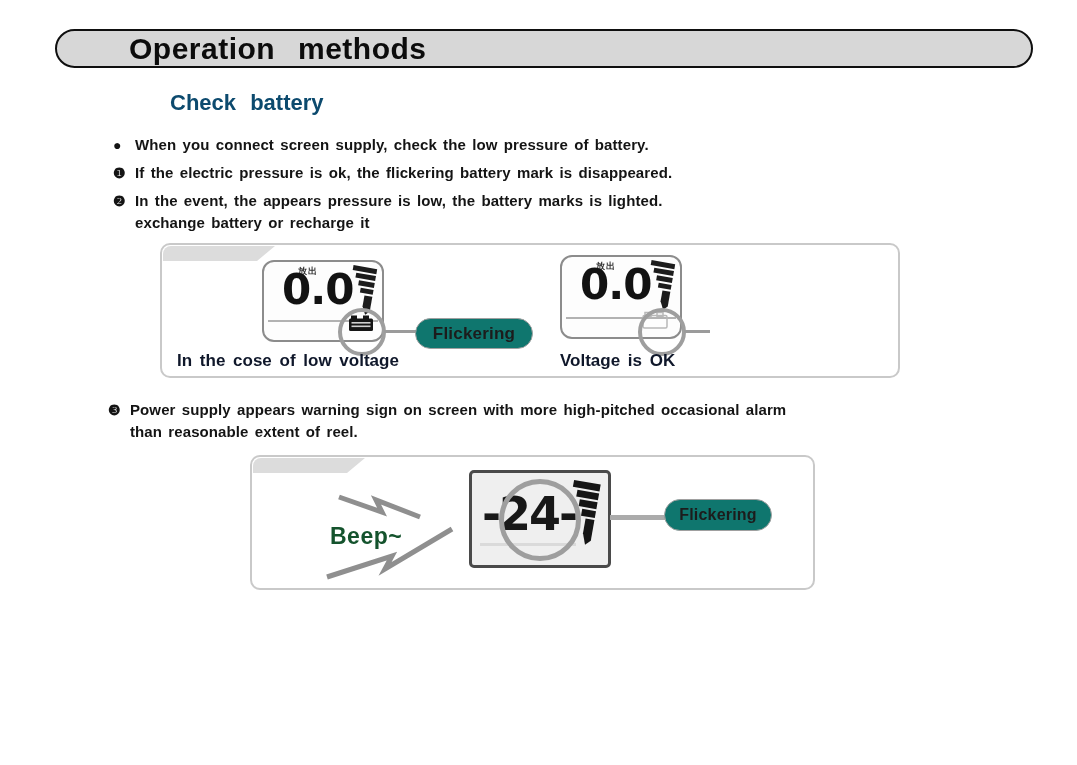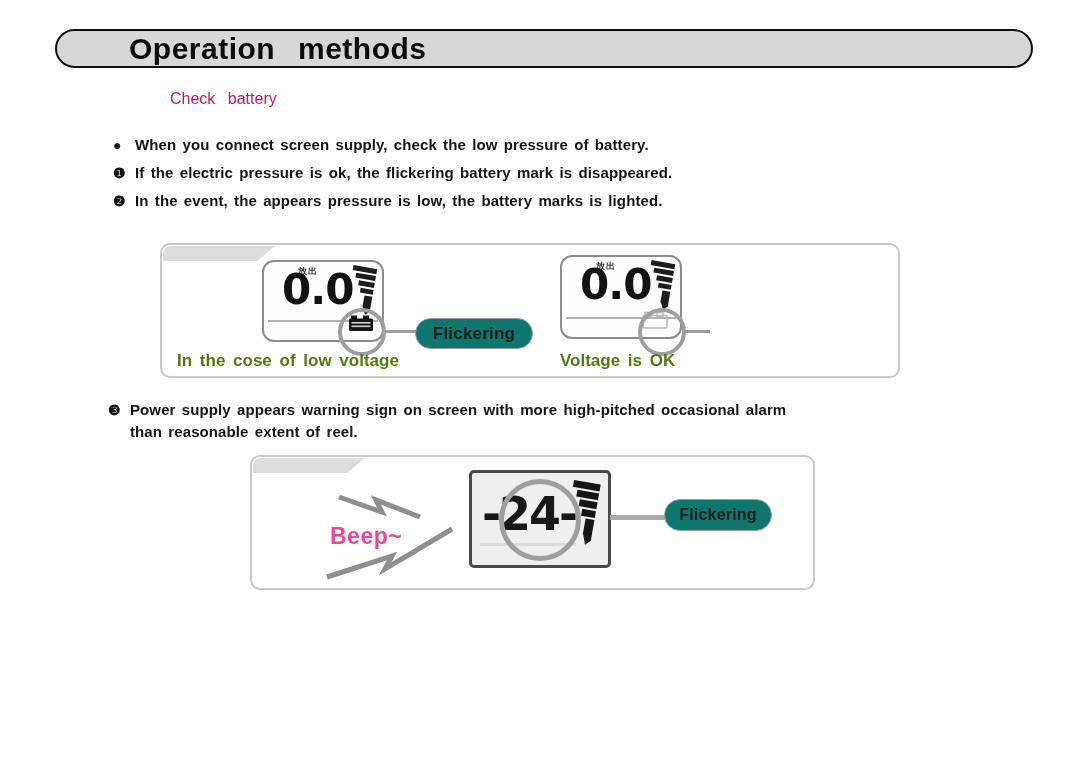--- a/index.html
+++ b/index.html
@@ -10,22 +10,22 @@
   
   .title-bar{
     position:absolute;left:55px;top:29px;width:978px;height:39px;
     background:#d7d7d7;border:2.5px solid #0f0f0f;border-radius:20px;
     box-sizing:border-box;display:flex;align-items:flex-end;
   }
   .title-bar .title-text{
     margin-left:72px;font-size:30px;font-weight:700;letter-spacing:.5px;word-spacing:14px;color:#0c0c0c;
   }
   .section-heading{
-    position:absolute;left:170px;top:90px;font-size:16px;font-weight:400;
-    color:#be185d;word-spacing:8px;
+    position:absolute;left:170px;top:90px;font-size:22px;font-weight:700;
+    color:#0c4a6e;word-spacing:8px;
   }
   
   .bullet-row{position:absolute;display:flex;font-size:15px;font-weight:700;color:#141414;line-height:22px;letter-spacing:.1px;word-spacing:2px;}
   .bullet-row .marker{width:22px;flex:0 0 22px;font-size:14px;}
   .bullet-row .btext{white-space:nowrap;}
   
   .panel{
     position:absolute;background:#ffffff;border:2px solid #c9c9c9;border-radius:10px;box-sizing:border-box;
   }
   .panel-tab{
@@ -47,23 +47,23 @@
   .battery{position:absolute;}
   .hl-circle{
     position:absolute;border:4px solid #9e9e9e;border-radius:50%;box-sizing:border-box;background:transparent;
   }
   .connector{position:absolute;background:#9b9b9b;}
   .pill{
     position:absolute;background:#0f766e;border:1.5px solid #a0a0a0;border-radius:17px;box-sizing:border-box;
     display:flex;align-items:center;justify-content:center;
     font-size:17px;font-weight:700;color:#1c1c1c;letter-spacing:.2px;
   }
-  .caption{position:absolute;font-size:17px;font-weight:700;color:#4d7c0f;word-spacing:3px;white-space:nowrap;}
-  
-  .beep-label{position:absolute;left:78px;top:66px;font-size:23px;font-weight:800;color:#ec4899;letter-spacing:.5px;}
+  .caption{position:absolute;font-size:17px;font-weight:700;color:#0f172a;word-spacing:3px;white-space:nowrap;}
+  
+  .beep-label{position:absolute;left:78px;top:66px;font-size:23px;font-weight:800;color:#14532d;letter-spacing:.5px;}
   .lcd-alarm{
     position:absolute;left:217px;top:13px;width:142px;height:98px;background:#efefef;
     border:3px solid #4a4a4a;border-radius:5px;box-sizing:border-box;
   }
   .alarm-value{
     position:absolute;left:2px;top:16px;width:110px;text-align:center;
     font-family:"DejaVu Sans",sans-serif;font-weight:900;font-size:46px;line-height:50px;color:#181818;letter-spacing:-2px;
   }
   .alarm-divider{position:absolute;left:8px;right:32px;top:70px;height:3px;background:#dadada;}
   .zigzags{position:absolute;left:0;top:0;pointer-events:none;}
@@ -88,20 +88,21 @@
   <div class="bullet-row" style="left:113px;top:162px;">
     <span class="marker">❶</span>
     <div class="btext">
         <div>If the electric pressure is ok, the flickering battery mark is disappeared.</div>
       </div>
   </div>
   <div class="bullet-row" style="left:113px;top:190px;">
     <span class="marker">❷</span>
     <div class="btext">
       <div>In the event, the appears pressure is low, the battery marks is lighted.</div>
+      <div>exchange battery or recharge it</div>
     </div>
   </div>
 
   <div class="panel" style="left:160px;top:243px;width:740px;height:135px;">
     <div class="panel-tab"></div>
 
     <div class="lcd" style="left:100px;top:15px;width:122px;height:82px;">
       <span class="lcd-unit">放出</span>
       <span class="lcd-digits">0.0</span>
       <div class="lcd-divider"></div>

